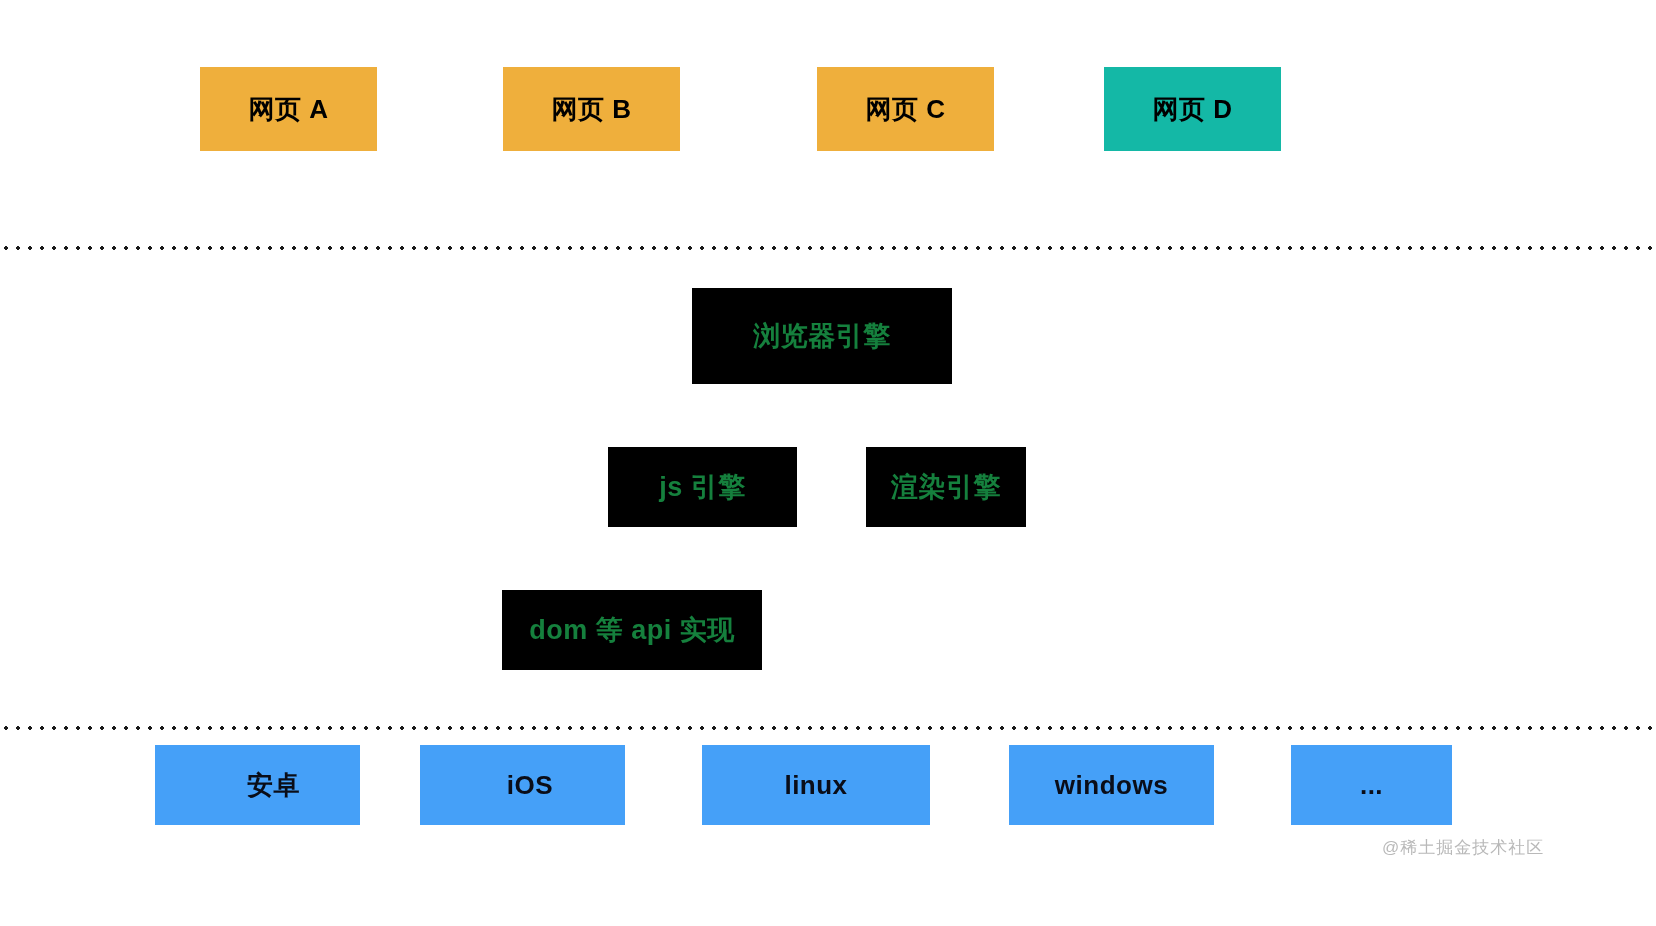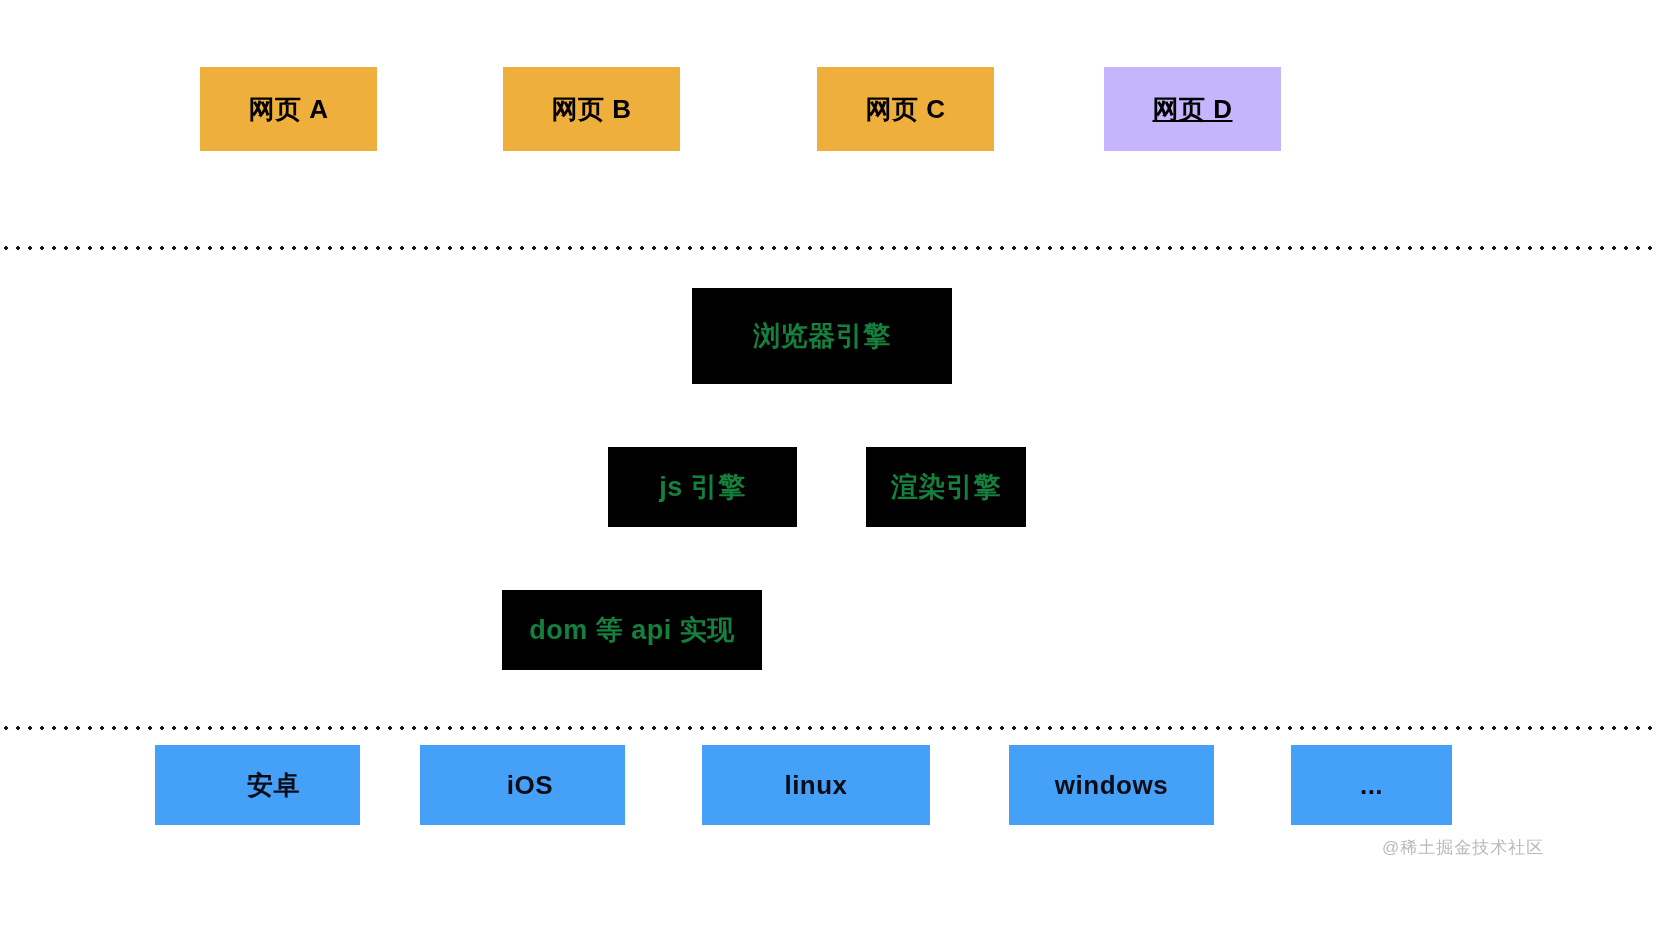--- a/index.html
+++ b/index.html
@@ -68,21 +68,21 @@
 
   <div class="box box-web" style="left: 200px; top: 67px; width: 177px; height: 84px; background: rgb(239, 175, 60);">
     <span>网页 A</span>
   </div>
   <div class="box box-web" style="left: 503px; top: 67px; width: 177px; height: 84px; background: rgb(239, 175, 60);">
     <span>网页 B</span>
   </div>
   <div class="box box-web" style="left: 793px; top: 67px; width: 177px; height: 84px; background: rgb(239, 175, 60); margin-left: 24px;">
     <span>网页 C</span>
   </div>
-  <div class="box box-web" style="left: 1104px; top: 67px; width: 177px; height: 84px; background: #c4b5fd; text-decoration: underline;">
+  <div class="box box-web" style="left: 1104px; top: 67px; width: 177px; height: 84px; background: #14b8a6;">
     <span>网页 D</span>
   </div>
 
   <div class="divider" style="top: 246px;"></div>
 
   <div class="box box-engine" style="left: 692px; top: 288px; width: 260px; height: 96px; background: rgb(0, 0, 0);">
     <span>浏览器引擎</span>
   </div>
 
   <div class="box box-engine" style="left: 608px; top: 447px; width: 189px; height: 80px; background: rgb(0, 0, 0);">

